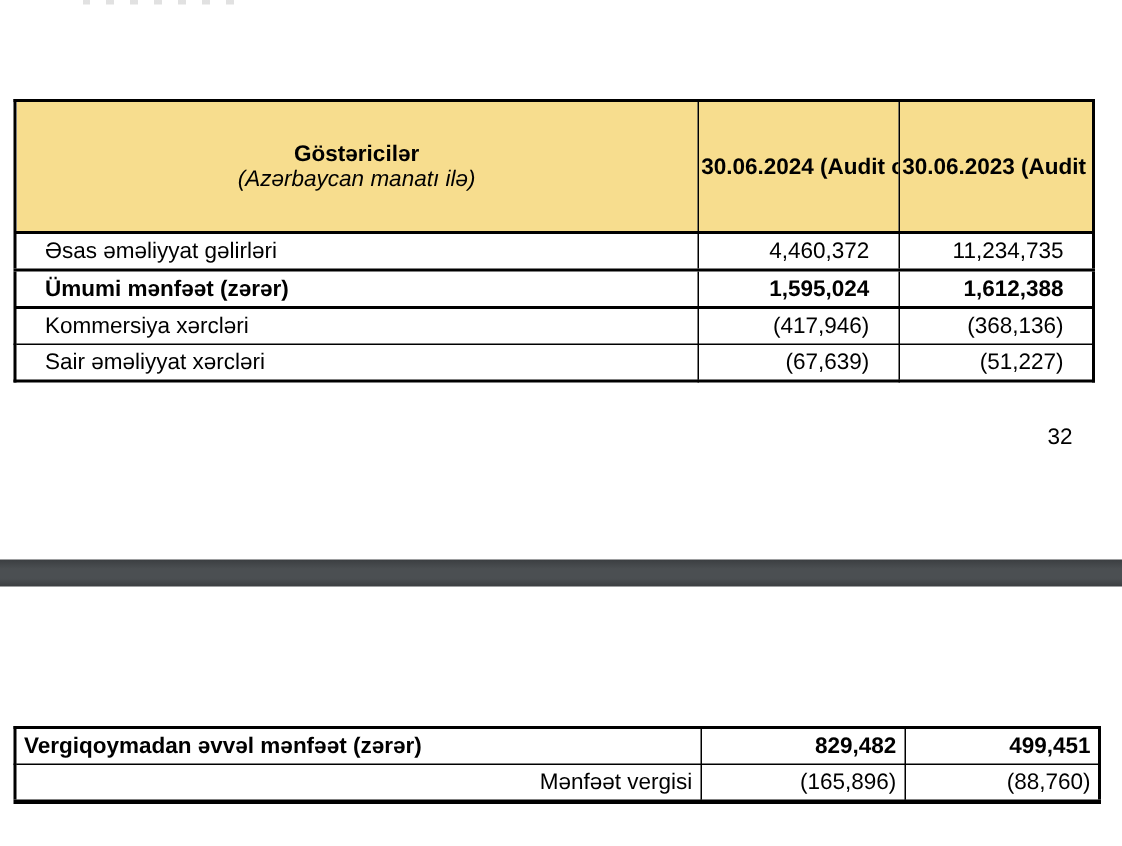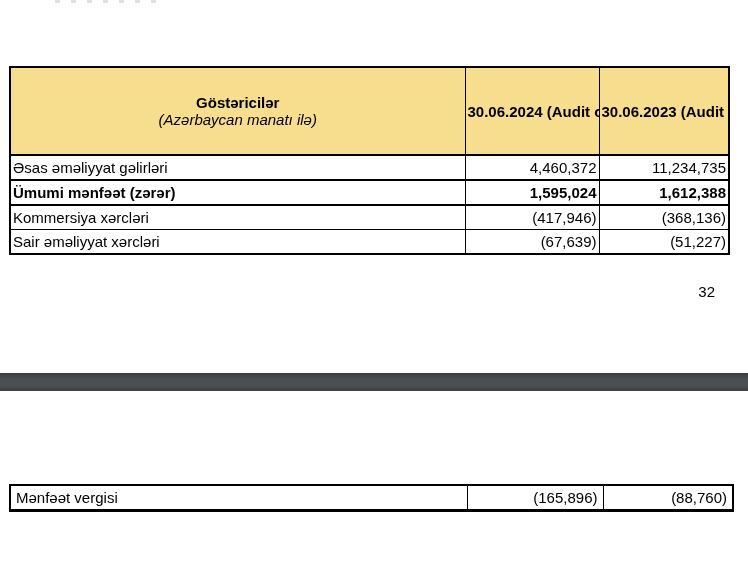--- a/index.html
+++ b/index.html
@@ -49,40 +49,40 @@
     background: #F7DD8E;
     border-bottom: 2px solid #000;
     height: 60px;
     vertical-align: middle;
     text-align: center;
     font-weight: bold;
     padding: 13px 2px;
   }
   .th-sub { font-style: italic; font-weight: normal; }
   .period-head { white-space: pre-line; line-height: 19px; }
-  .top-table tbody td { height: 21px; padding: 1px 2px; vertical-align: middle; }
+  .top-table tbody td { height: 21px; padding: 1px 19px; vertical-align: middle; }
   td.lbl { text-align: left; }
   td.num { text-align: right; }
   tr.total td { font-weight: bold; border-top: 2px solid #000; border-bottom: 2px solid #000; }
   .page-number {
     position: absolute;
     top: 283px; right: 33px;
     font-size: 15px;
   }
   .page-break-bar {
     position: absolute;
     top: 373px; left: 0;
     width: 748px; height: 18px;
     background: linear-gradient(#3b3e41 0%, #4b4f52 35%, #4b4f52 70%, #3b3e41 100%);
   }
   
   .bottom-table { top: 484px; left: 9px; width: 723px; border: 2px solid #000; border-bottom: 3px solid #000; }
   .bottom-table td { height: 21px; padding: 1px 5px; vertical-align: middle; }
   .bottom-table tr.bold td { font-weight: bold; }
-  .bottom-table tr.sep-thick td { border-bottom: 2px solid #000; }
+  .bottom-table tr.sep-thick td { border-bottom: 2px solid #000; text-align: right; }
 </style>
 </head>
 <body>
 
 <div class="page">
 
   <div class="cut-fragment"></div>
 
 
   <table class="fin-table top-table">
@@ -133,20 +133,25 @@
 
   <div class="page-break-bar"></div>
 
   <table class="fin-table bottom-table">
     <colgroup>
         <col style="width:457px">
         <col style="width:136px">
         <col style="width:130px">
       </colgroup>
     <tbody>
+      <tr class="bold">
+        <td class="lbl">Vergiqoymadan əvvəl mənfəət (zərər)</td>
+        <td class="num">829,482</td>
+        <td class="num">499,451</td>
+      </tr>
       <tr class="sep-thick">
         <td class="lbl">Mənfəət vergisi</td>
         <td class="num">(165,896)</td>
         <td class="num">(88,760)</td>
       </tr>
     </tbody>
   </table>
 
 </div>
 

